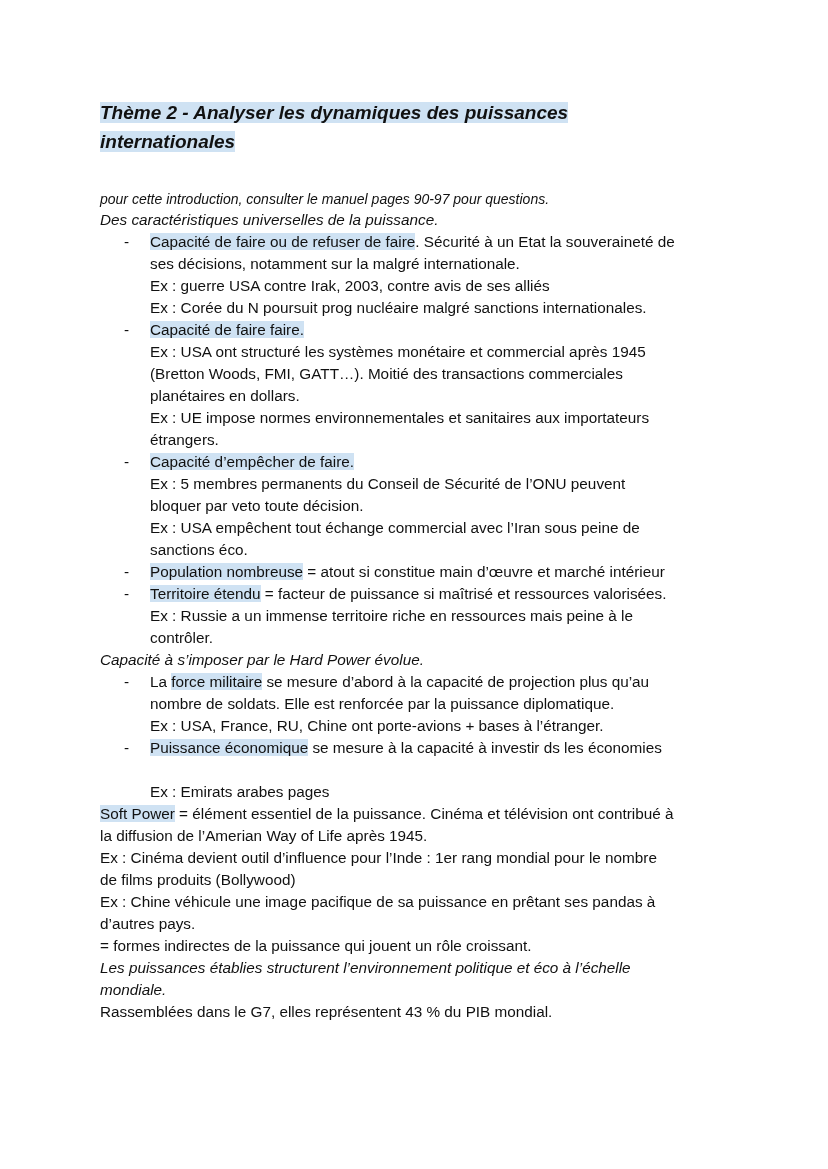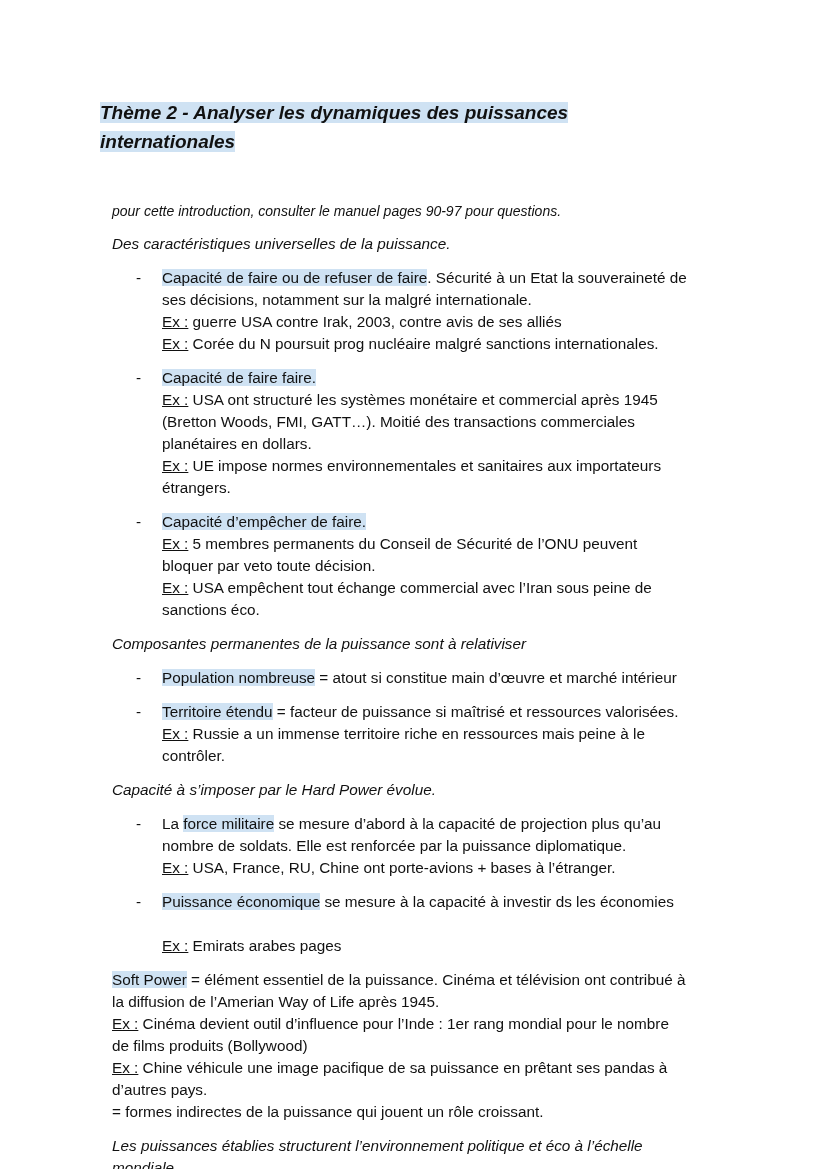--- a/index.html
+++ b/index.html
@@ -2,26 +2,26 @@
 <html><head>
 <meta charset="utf-8">
 <style>
   html, body { margin: 0; padding: 0; background: #ffffff; }
   body { width: 828px; height: 1169px; position: relative; overflow: hidden;
          font-family: "Liberation Sans", sans-serif; color: #111111; }
   .page { position: absolute; left: 100px; top: 98px; width: 640px; }
   .title { font-size: 19px; font-weight: bold; font-style: italic; line-height: 29px; margin: 0; }
   .hl { background: #cfe2f3; }
   .spacer { height: 33px; }
-  .line { font-size: 15.3px; line-height: 22px; margin: 12px; }
+  .line { font-size: 15.3px; line-height: 22px; margin: 0; }
   .small-italic { font-size: 14px; font-style: italic; line-height: 20px; }
   .italic { font-style: italic; }
   .bullet { position: relative; padding-left: 50px; }
   .bullet .dash { position: absolute; left: 24px; top: 0; }
-  .ex { text-decoration: underline; }
+  .ex { }
 </style>
 </head>
 <body>
 
 <div class="page">
   <h1 class="title">
     <span class="hl">Thème 2 - Analyser les dynamiques des puissances</span><br>
     <span class="hl">internationales</span>
   </h1>
   <div class="spacer"></div>
@@ -50,21 +50,20 @@
 
   <div class="line bullet">
     <span class="dash">-</span>
     <span class="hl">Capacité d’empêcher de faire.</span><br>
     <span class="ex">Ex :</span> <span>5 membres permanents du Conseil de Sécurité de l’ONU peuvent</span><br>
     <span>bloquer par veto toute décision.</span><br>
     <span class="ex">Ex :</span> <span>USA empêchent tout échange commercial avec l’Iran sous peine de</span><br>
     <span>sanctions éco.</span>
   </div>
 
-  <p class="line italic">Composantes permanentes de la puissance sont à relativiser</p>
 
   <div class="line bullet">
     <span class="dash">-</span>
     <span class="hl">Population nombreuse</span><span> = atout si constitue main d’œuvre et marché intérieur</span><br>
   </div>
 
   <div class="line bullet">
     <span class="dash">-</span>
     <span class="hl">Territoire étendu</span><span> = facteur de puissance si maîtrisé et ressources valorisées.</span><br>
     <span class="ex">Ex :</span> <span>Russie a un immense territoire riche en ressources mais peine à le</span><br>

